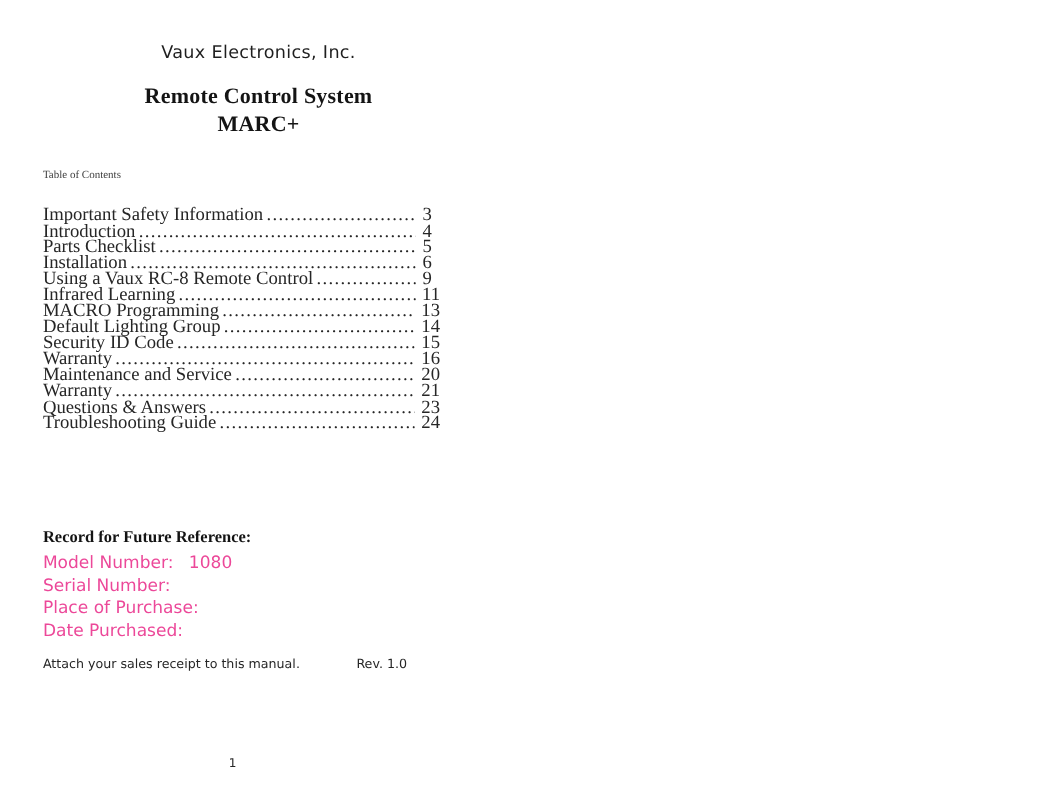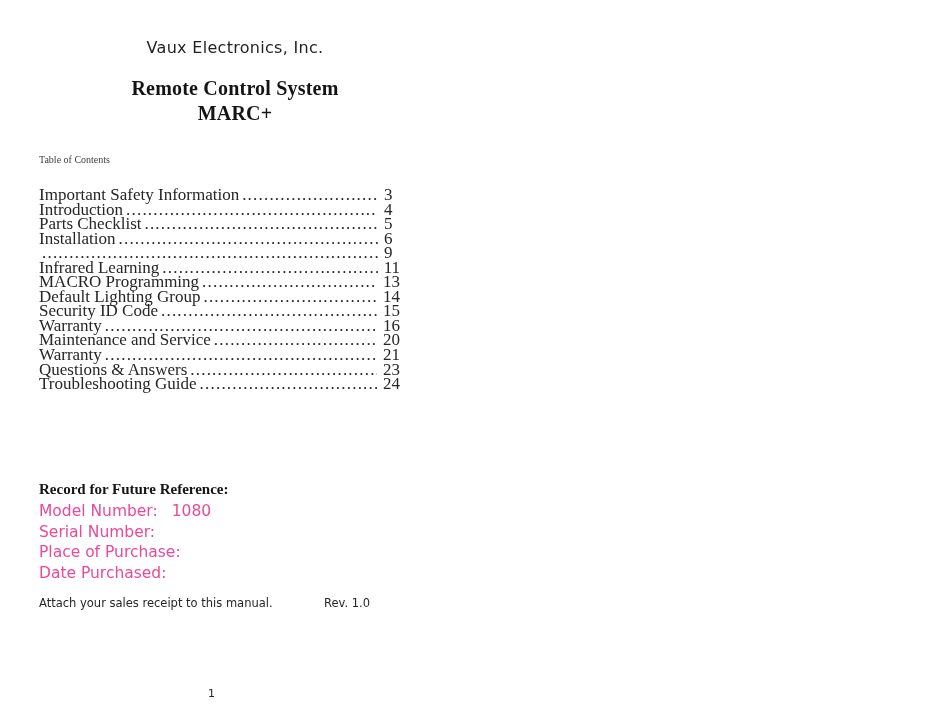--- a/index.html
+++ b/index.html
@@ -170,20 +170,21 @@
       <span class="toc-label">Parts Checklist</span>
       <span class="toc-dots"></span>
       <span class="toc-page">5</span>
     </div>
     <div class="toc-row">
       <span class="toc-label">Installation</span>
       <span class="toc-dots"></span>
       <span class="toc-page">6</span>
     </div>
     <div class="toc-row">
+      <span class="toc-label">Using a Vaux RC-8 Remote Control</span>
       <span class="toc-dots"></span>
       <span class="toc-page">9</span>
     </div>
     <div class="toc-row">
       <span class="toc-label">Infrared Learning</span>
       <span class="toc-dots"></span>
       <span class="toc-page">11</span>
     </div>
     <div class="toc-row">
       <span class="toc-label">MACRO Programming</span>

